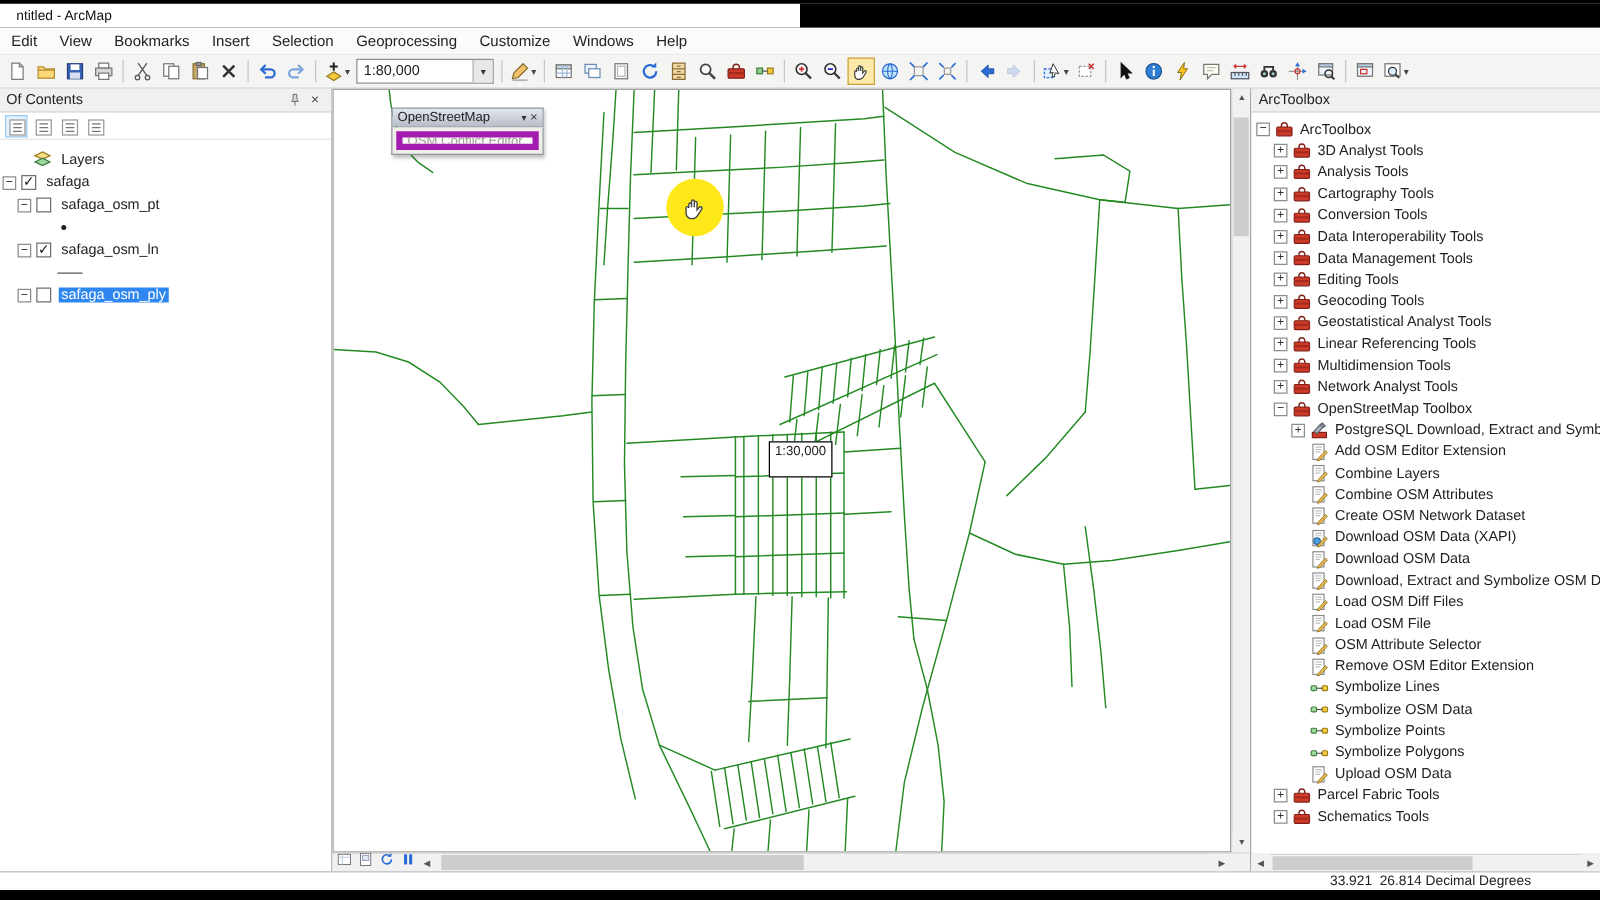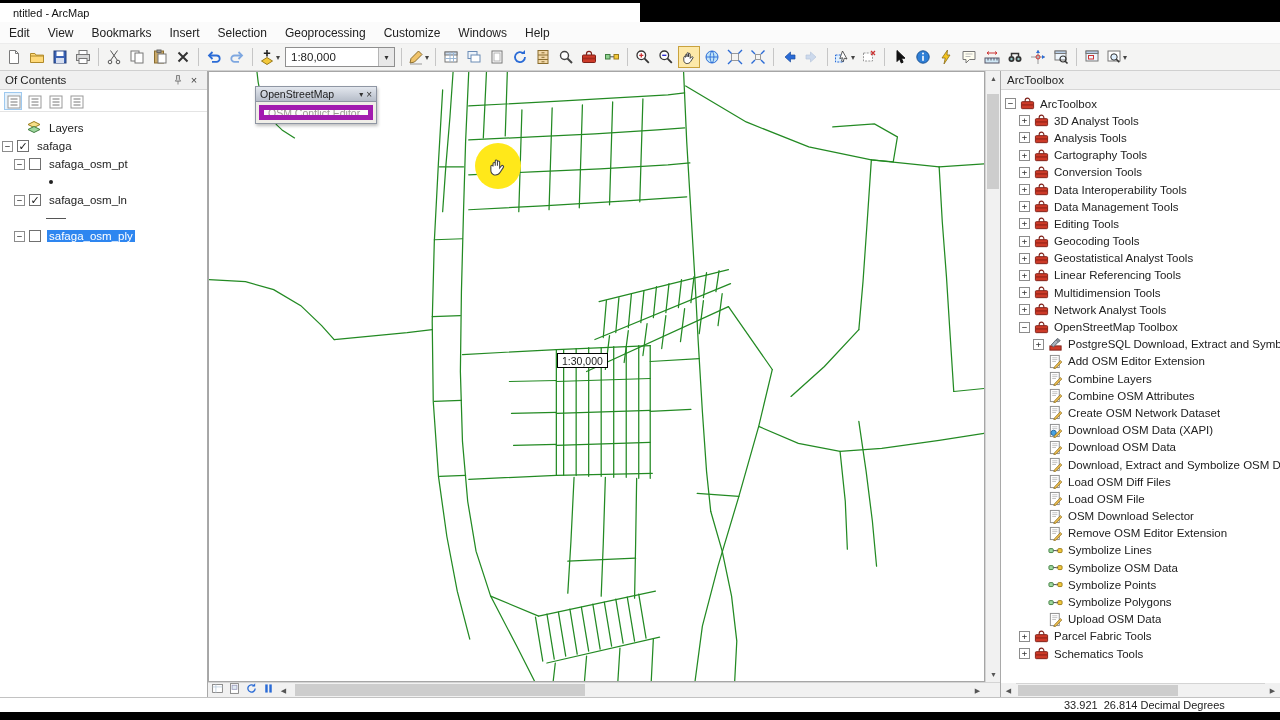--- a/index.html
+++ b/index.html
@@ -27,21 +27,21 @@
   .sep { width:1px; height:18px; background:#c6c6c6; margin:0 3px; flex:none; }
   .combo { width:110px; height:20px; background:#fff; border:1px solid #8f8f8f; display:flex; align-items:center;
            font-size:11.5px; margin:0 2px; }
   .combo-text { padding-left:5px; flex:1; }
   .combo-arrow { width:16px; height:100%; background:#e8e8e8; border-left:1px solid #b5b5b5; display:flex;
                  align-items:center; justify-content:center; font-size:8px; color:#333; }
 
   .main { display:flex; height:626px; background:#f0f0f0; }
 
   
-  .toc-panel { width:208px; background:#fff; border-right:1px solid #a9a9a9; display:flex; flex-direction:column; }
+  .toc-panel { width:266px; background:#fff; border-right:1px solid #a9a9a9; display:flex; flex-direction:column; }
   .toc-header { height:19px; background:#f0f0f0; border-bottom:1px solid #d6d6d6; display:flex; align-items:center;
                 font-size:11.5px; padding:0 5px; }
   .toc-header .spacer { flex:1; }
   .hdr-btn { width:16px; height:16px; display:flex; align-items:center; justify-content:center; color:#444; font-size:11px; }
   .hdr-btn svg { width:12px; height:12px; }
   .toc-tools { height:22px; border-bottom:1px solid #e4e4e4; display:flex; align-items:center; gap:3px; padding:0 4px; }
   .toc-tool { width:18px; height:18px; border:1px solid transparent; }
   .toc-tool svg { width:16px; height:16px; margin:1px; }
   .toc-tool:first-child { border:1px solid #9ec9ef; background:#e5f1fb; }
   .toc-tree { padding-top:7px; font-size:11.5px; flex:1; }
@@ -86,21 +86,21 @@
   .osm-title .mini { font-size:8px; color:#333; }
   .osm-body { background:#f0eee8; border:1px solid #8f96a3; border-top:none; padding:3px; }
   .osm-btn { border:5px solid #a21caf; background:#fbfbf8; color:#9c9b93; height:15px; display:flex;
              align-items:center; padding:0 4px; white-space:nowrap; overflow:hidden; }
 
   .yellow-dot { position:absolute; left:266px; top:71px; width:46px; height:46px; border-radius:50%;
                 background:#ffe81a; z-index:4; display:flex; align-items:center; justify-content:center; }
   .yellow-dot svg { width:22px; height:22px; }
 
   .scale-tip { position:absolute; left:348px; top:281px; border:1px solid #000; background:#fff; font-size:10.5px;
-               padding:0 4px; height:15px; line-height:14px; z-index:4;text-align:right; }
+               padding:0 4px; height:29px; line-height:14px; z-index:4;text-align:right; }
 
   
   .toolbox-panel { width:280px; background:#fff; border-left:1px solid #a9a9a9; display:flex; flex-direction:column; }
   .tb-header { height:19px; background:#f0f0f0; border-bottom:1px solid #d6d6d6; display:flex; align-items:center;
                font-size:11.5px; padding-left:6px; }
   .tb-tree { flex:1; overflow:hidden; padding-top:5px; font-size:11.5px; }
   .tb-row { height:17.2px; display:flex; align-items:center; white-space:nowrap; overflow:hidden; }
   .tb-spacer { width:15px; flex:none; }
   .tb-exp { width:11px; height:11px; border:1px solid #8c8c8c; background:#fff; font-size:9px; line-height:9px;
             text-align:center; color:#333; margin-right:4px; flex:none; font-family:"DejaVu Sans Mono",monospace; }
@@ -961,21 +961,21 @@
               </svg></span>
             <span class="tb-label">Load OSM File</span>
           </div>
           <div class="tb-row" style="padding-left: 32px;">
             <span class="tb-spacer"></span>
             <span class="tb-ico"><svg viewBox="0 0 16 16">
                 <rect x="2.5" y="1.5" width="9.5" height="13" fill="#fff" stroke="#8a8a8a"></rect>
                 <path d="M4.5 4h5.5M4.5 6h5.5M4.5 8h4" stroke="#c0c0c0"></path>
                 <path d="M7 13.5L13.2 7l1.6 1.5-6.3 6.6-2.4.6z" fill="#e8b94f" stroke="#8a6d1d" stroke-width=".7"></path>
               </svg></span>
-            <span class="tb-label">OSM Download Selector</span>
+            <span class="tb-label">OSM Attribute Selector</span>
           </div>
           <div class="tb-row" style="padding-left: 32px;">
             <span class="tb-spacer"></span>
             <span class="tb-ico"><svg viewBox="0 0 16 16">
                 <rect x="2.5" y="1.5" width="9.5" height="13" fill="#fff" stroke="#8a8a8a"></rect>
                 <path d="M4.5 4h5.5M4.5 6h5.5M4.5 8h4" stroke="#c0c0c0"></path>
                 <path d="M7 13.5L13.2 7l1.6 1.5-6.3 6.6-2.4.6z" fill="#e8b94f" stroke="#8a6d1d" stroke-width=".7"></path>
               </svg></span>
             <span class="tb-label">Remove OSM Editor Extension</span>
           </div>

